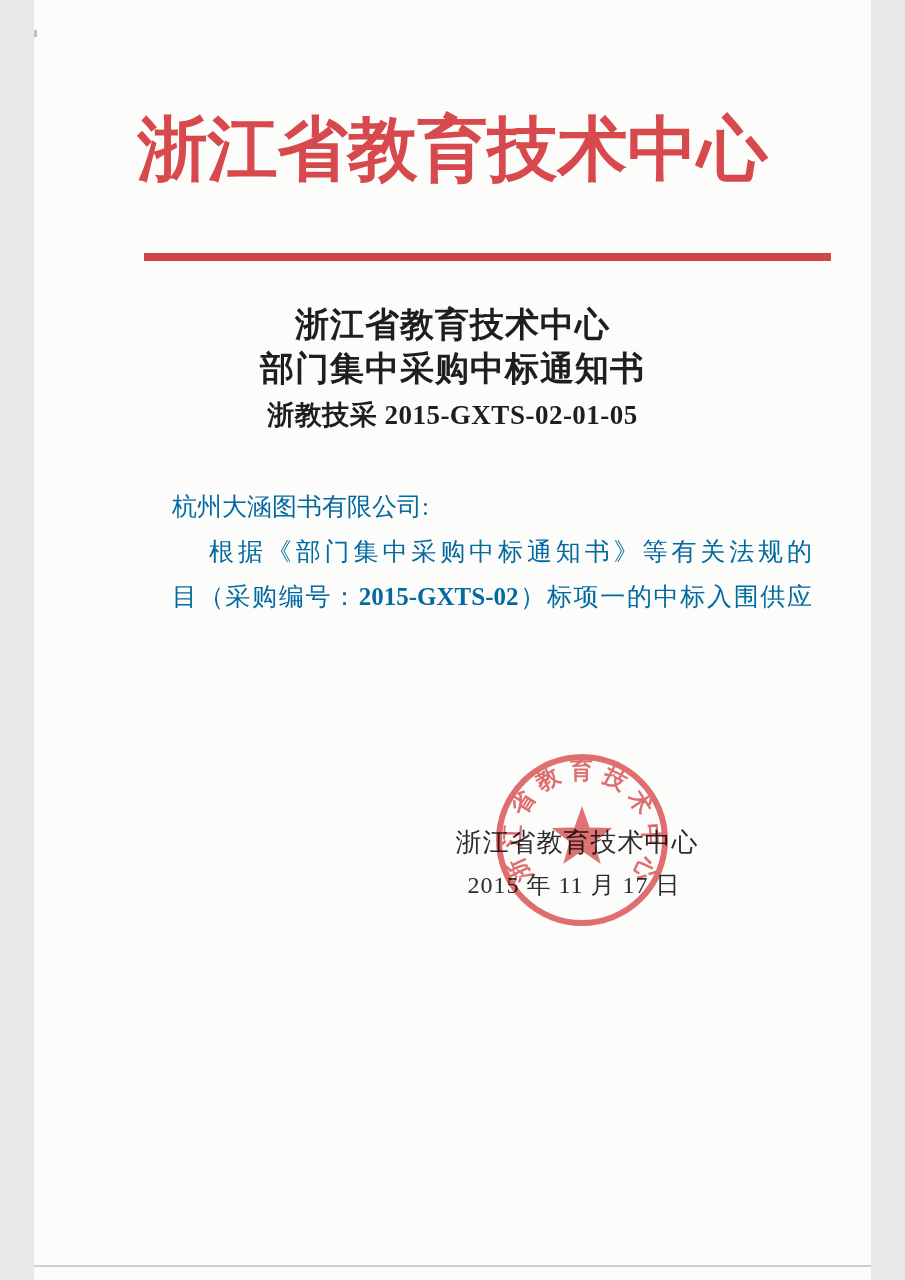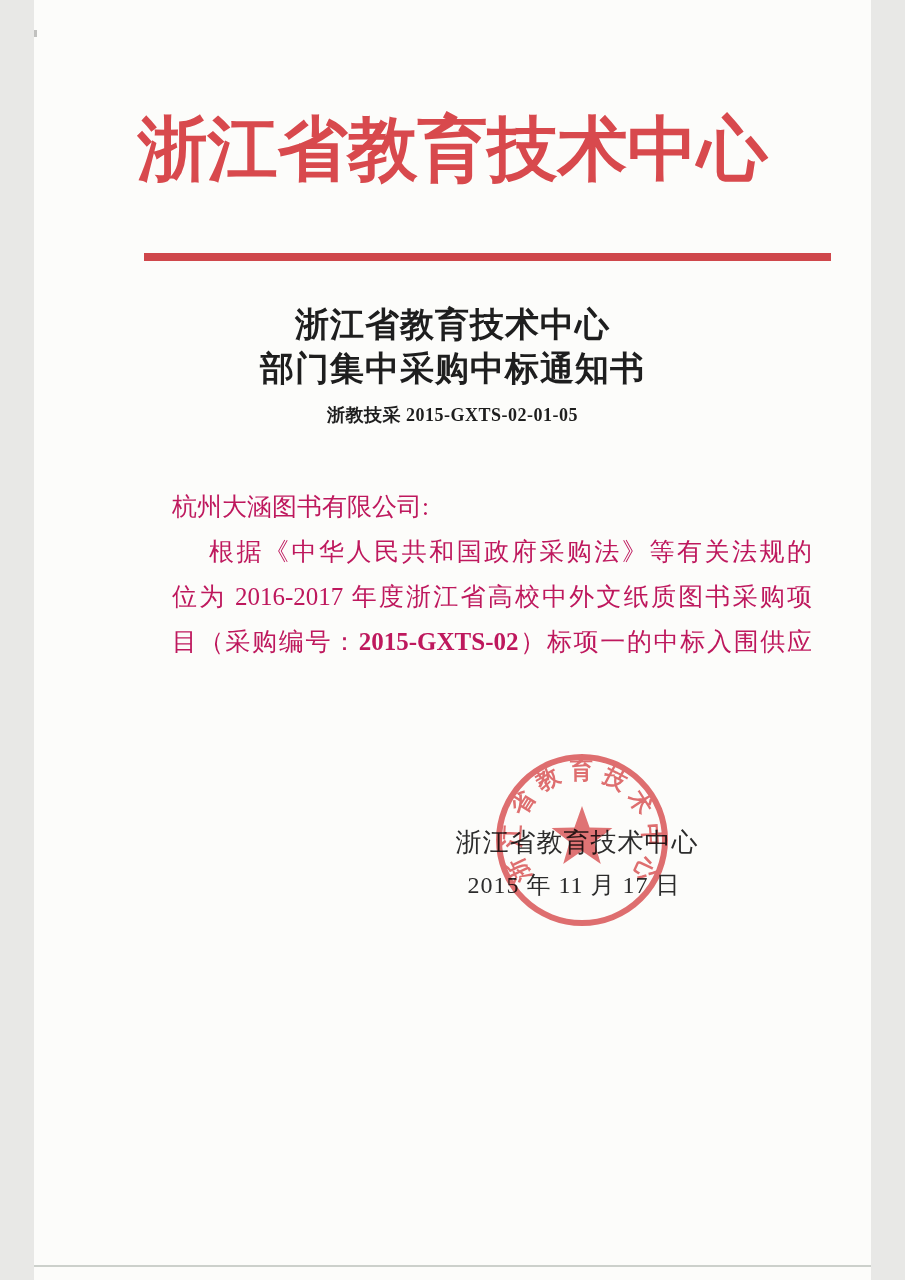--- a/index.html
+++ b/index.html
@@ -48,32 +48,32 @@
     color: #1e1e1e;
   }
   .heading-line {
     font-size: 34px;
     line-height: 44px;
     font-weight: 700;
     letter-spacing: 1px;
   }
   .doc-number {
     margin-top: 8px;
-    font-size: 18px;
+    font-size: 27px;
     line-height: 32px;
     font-weight: 700;
     letter-spacing: 0.5px;
   }
   
   .body-block {
     position: absolute;
     top: 484px;
     left: 138px;
     width: 640px;
-    color: #be185d;
+    color: #0369a1;
     font-size: 25px;
   }
   .body-line {
     height: 45px;
     line-height: 45px;
     white-space: nowrap;
   }
   .body-line.justified {
     white-space: normal;
     text-align: justify;
@@ -150,22 +150,21 @@
   <div class="red-rule"></div>
 
   <div class="heading-block">
     <div class="heading-line">浙江省教育技术中心</div>
     <div class="heading-line">部门集中采购中标通知书</div>
     <div class="doc-number">浙教技采 2015-GXTS-02-01-05</div>
   </div>
 
   <div class="body-block">
     <div class="body-line">杭州大涵图书有限公司:</div>
-    <div class="body-line justified indent">根据《中华人民共和国政府采购法》等有关法规的</div>
-    <div class="body-line justified">位为 2016-2017 年度浙江省高校中外文纸质图书采购项</div>
+    <div class="body-line justified indent">根据《部门集中采购中标通知书》等有关法规的</div>
     <div class="body-line justified"><span>目（采购编号：</span><span class="code-bold">2015-GXTS-02</span><span>）标项一的中标入围供应</span></div>
   </div>
 
   <div class="signature-org">浙江省教育技术中心</div>
 
   <div class="signature-date">2015 年 11 月 17 日</div>
 
   <svg class="seal" viewBox="0 0 180 180">
     <circle cx="90" cy="90" r="83" fill="none" stroke-width="6" stroke="#dd5b5d"></circle>
     <polygon points="90,56 97.6,77.5 120.4,78.1 102.4,92.0 108.8,113.9 90,101 71.2,113.9 77.6,92.0 59.6,78.1 82.4,77.5" fill="#de6163"></polygon>

